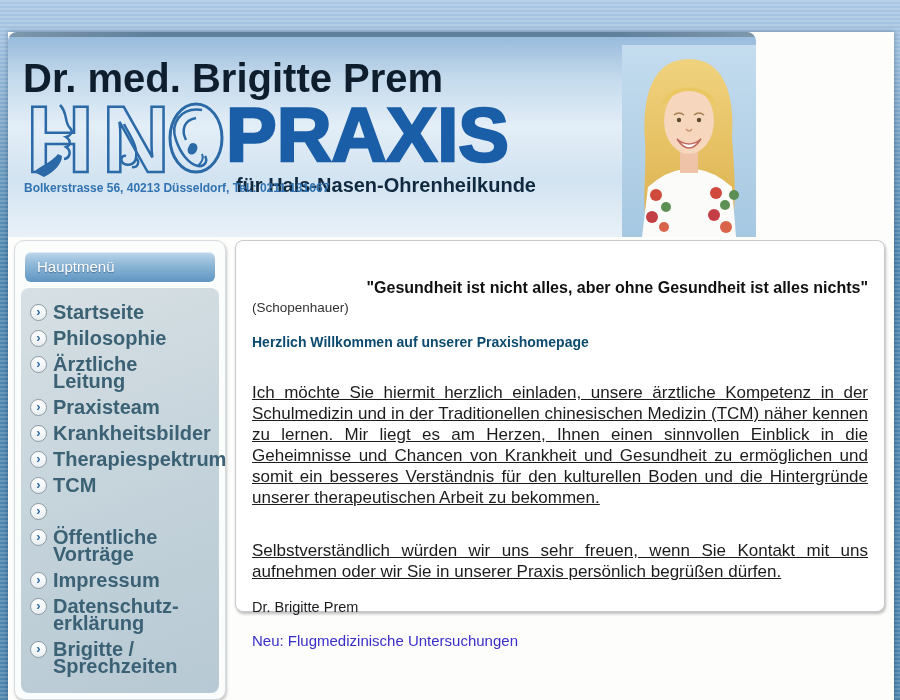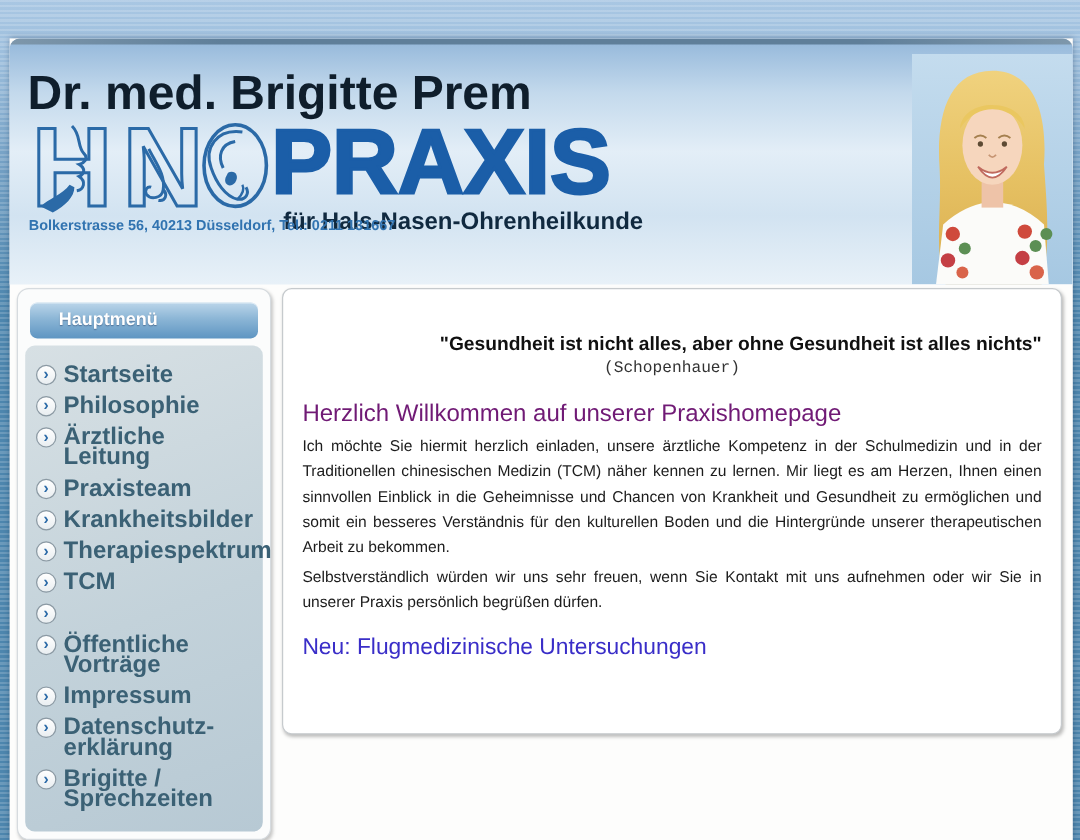--- a/index.html
+++ b/index.html
@@ -13,21 +13,21 @@
       linear-gradient(180deg, #a9c7e3 0px, #9fc0de 40px, #6e9cc1 150px, #4d86ae 260px, #4d86ae 100%);
   }
 
   .content-wrapper {
     position:absolute; left:8px; top:32px; width:886px; height:668px;
     background:#fdfdfc; box-shadow:0 0 5px rgba(10,30,60,.35);
   }
 
   
   .header-panel {
-    position:absolute; left:8px; top:32px; width:886px; height:205px;
+    position:absolute; left:8px; top:32px; width:748px; height:205px;
     border-radius:9px 9px 0 0; overflow:hidden;
     background:linear-gradient(180deg, #93b7da 0%, #c3d9ec 22%, #e3eef7 46%, #d2e3f1 72%, #e8f1f8 100%);
   }
   .header-top-edge {
     position:absolute; left:0; top:0; width:100%; height:5px;
     background:linear-gradient(90deg,#7e97ab,#5f7f9a 20%,#5f7f9a 80%,#7e97ab);
     border-radius:9px 9px 0 0;
   }
   .practice-title {
     position:absolute; left:15px; top:24px;
@@ -44,22 +44,22 @@
   }
   .doctor-photo { position:absolute; right:0px; top:13px; width:134px; height:192px; }
 
   
   .sidebar {
     position:absolute; left:14px; top:240px; width:212px;
     background:#fbfcfc; border:1px solid #d6dbdf; border-radius:10px;
     box-shadow:1px 2px 3px rgba(0,0,0,.22); padding:6px;
   }
   .menu-header {
-    margin:5px 4px 6px 4px; height:30px; line-height:30px; padding-left:24px;
-    border-radius:6px; color:#ffffff; font-weight:bold; font-size:15px;
+    margin:5px 4px 6px 4px; height:30px; line-height:30px; padding-left:12px;
+    border-radius:6px; color:#ffffff; font-weight:normal; font-size:15px;
     background:linear-gradient(180deg,#bcd6ea 0%, #8cb6d6 45%, #5e95c2 100%);
     text-shadow:0 1px 1px rgba(20,40,80,.45);
     box-shadow:inset 0 1px 0 rgba(255,255,255,.55);
   }
   .menu-body {
     border-radius:8px; padding:16px 8px 16px 9px;
     background:linear-gradient(160deg,#d7e0e4 0%, #c3d2da 55%, #b7c9d4 100%);
   }
   .menu-body ul { list-style:none; }
   .menu-body li { display:flex; align-items:flex-start; gap:6px; margin-bottom:9px; cursor:pointer; }
@@ -73,25 +73,25 @@
   .mi-label { width:138px; font-weight:bold; font-size:20px; line-height:17px; color:#3b6175; }
 
   
   .content-box {
     position:absolute; left:235px; top:240px; width:650px; height:372px;
     background:#ffffff; border:1px solid #c6cacd; border-radius:8px;
     box-shadow:1px 2px 3px rgba(0,0,0,.25);
     padding:14px 16px;
   }
   .quote { margin-top:24px; text-align:right; font-size:16px; font-weight:bold; color:#101010; }
-  .quote-author { margin-top:3px; text-align:center; font-size:13.5px; color:#333;font-family:Liberation Mono, monospace; }
-  .welcome-heading { margin-top:19px; font-size:20px; font-weight:400; color:#701a75; }
-  .body-para { margin-top:4px; font-size:13px; line-height:21px; color:#1c1c1c; text-align:justify; }
+  .quote-author { margin-top:3px; text-align:left; font-size:13.5px; color:#333; }
+  .welcome-heading { margin-top:19px; font-size:14px; font-weight:700; color:#0c4a6e; }
+  .body-para { margin-top:32px; font-size:17px; line-height:21px; color:#1c1c1c; text-align:justify;text-decoration:underline; }
   .signature { margin-top:17px; font-size:14.5px; color:#1c1c1c; }
-  .content-link { display:inline-block; margin-top:17px; font-size:19px; color:#3a2ec8; text-decoration:none; cursor:pointer; }
+  .content-link { display:inline-block; margin-top:17px; font-size:15px; color:#3a2ec8; text-decoration:none; cursor:pointer; }
 </style>
 </head>
 <body>
 
 <div class="stage">
 
   <div class="content-wrapper"></div>
 
   <div class="header-panel">
     <div class="header-top-edge"></div>
@@ -221,16 +221,17 @@
       </ul>
     </div>
   </div>
 
   <div class="content-box">
     <div class="quote">"Gesundheit ist nicht alles, aber ohne Gesundheit ist alles nichts"</div>
     <div class="quote-author">(Schopenhauer)</div>
     <h1 class="welcome-heading">Herzlich Willkommen auf unserer Praxishomepage</h1>
     <p class="body-para">Ich möchte Sie hiermit herzlich einladen, unsere ärztliche Kompetenz in der Schulmedizin und in der Traditionellen chinesischen Medizin (TCM) näher kennen zu lernen. Mir liegt es am Herzen, Ihnen einen sinnvollen Einblick in die Geheimnisse und Chancen von Krankheit und Gesundheit zu ermöglichen und somit ein besseres Verständnis für den kulturellen Boden und die Hintergründe unserer therapeutischen Arbeit zu bekommen.</p>
     <p class="body-para">Selbstverständlich würden wir uns sehr freuen, wenn Sie Kontakt mit uns aufnehmen oder wir Sie in unserer Praxis persönlich begrüßen dürfen.</p>
+    <p class="signature">Dr. Brigitte Prem</p>
     <a class="content-link">Neu: Flugmedizinische Untersuchungen</a>
   </div>
 
 </div>
 
 </body></html>

